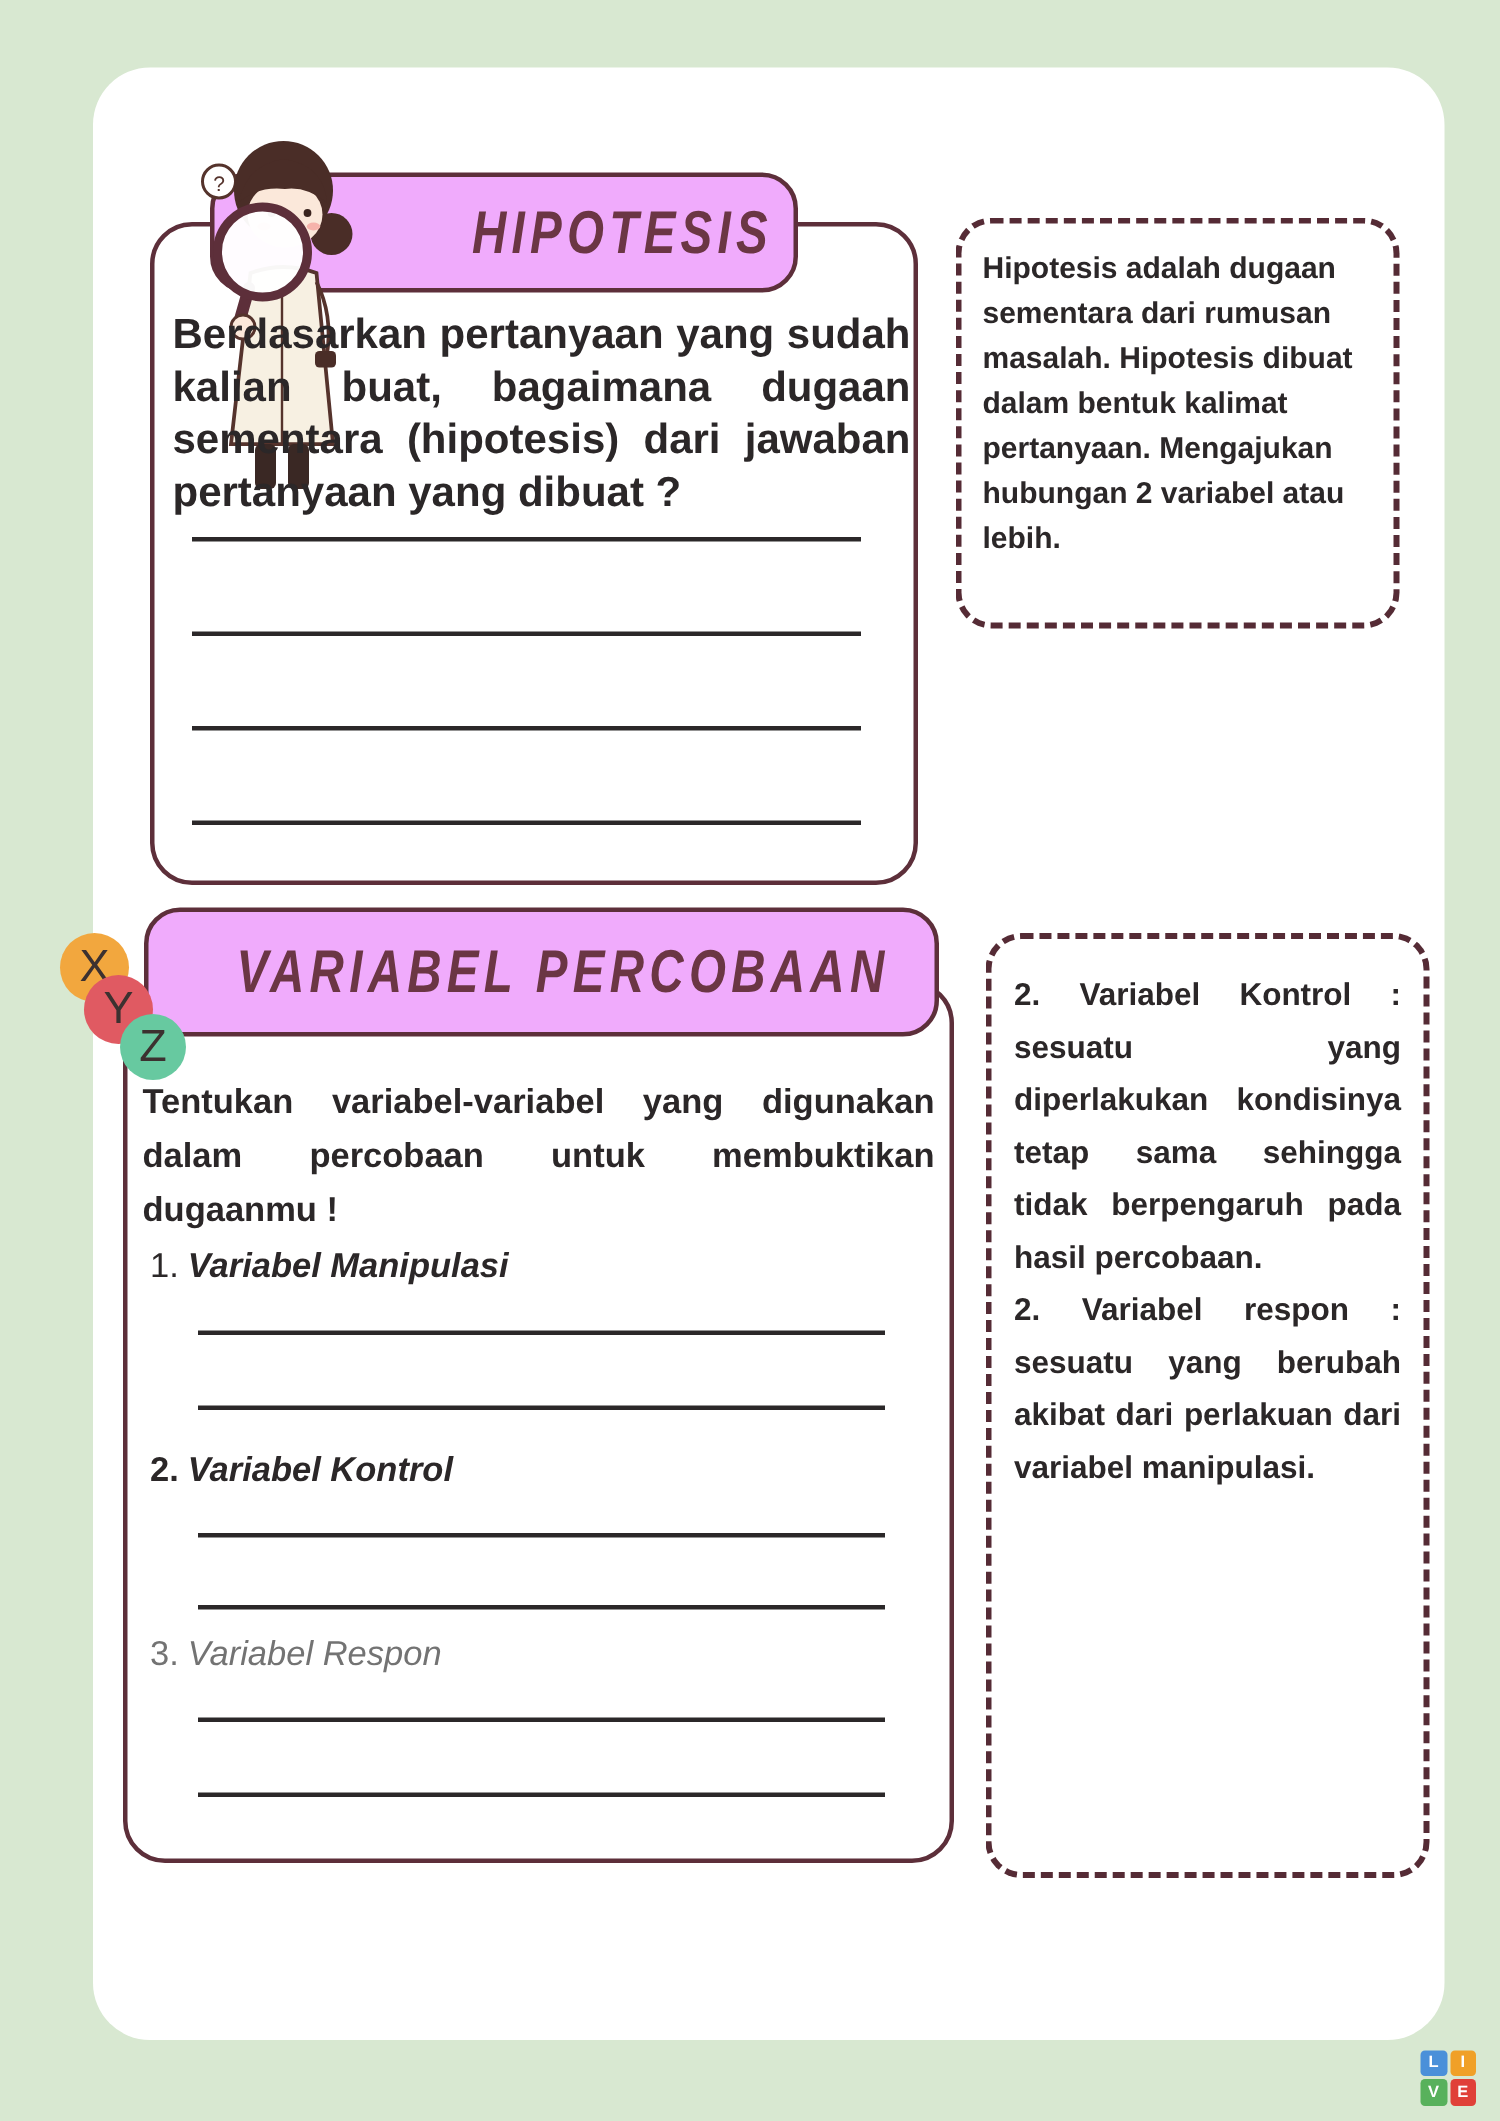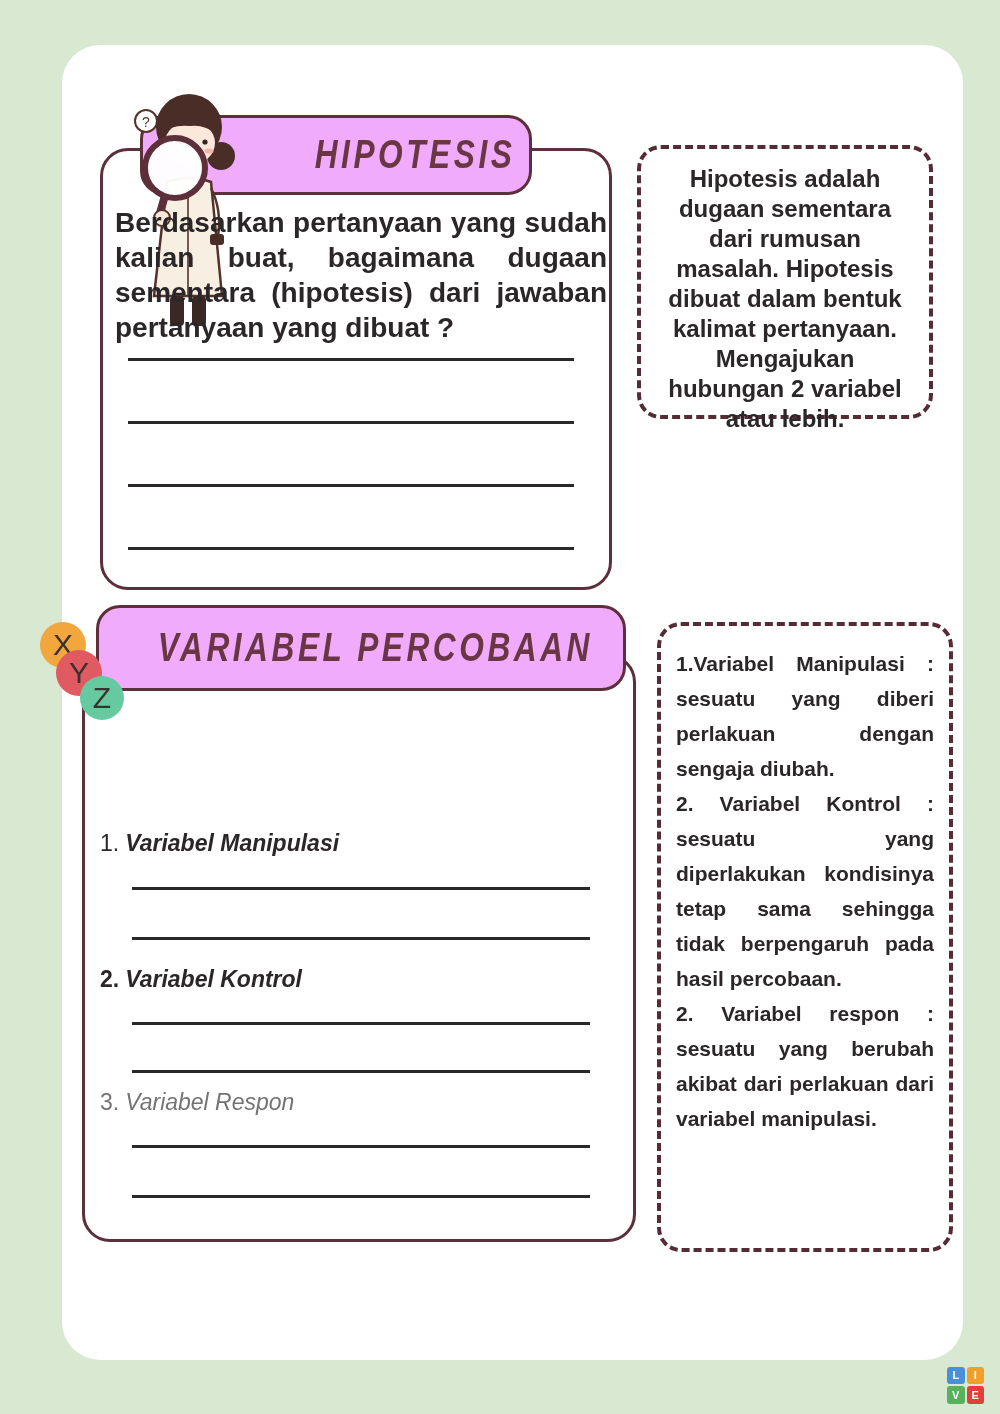--- a/index.html
+++ b/index.html
@@ -38,21 +38,21 @@
   
   .box1 { left:100px; top:148px; width:512px; height:442px; }
   .pill1 { left:140px; top:115px; width:392px; height:80px; }
   .para1 {
     position:absolute; left:115px; top:205px; width:492px;
     font-size:28px; line-height:35px; font-weight:700; color:#2b2728;
     text-align:justify;
   }
   .note1 {
     left:637px; top:145px; width:296px; height:274px;
-    padding:15px 14px; font-size:24px; line-height:30px; text-align:center;
+    padding:15px 14px; font-size:20px; line-height:30px; text-align:left;
   }
   .answer-line {
     position:absolute; height:0; border-bottom:3px solid #2b2829;
   }
 
   
   .box2 { left:82px; top:654px; width:554px; height:588px; }
   .pill2 { left:96px; top:605px; width:530px; height:86px; }
   .para2 {
     position:absolute; left:95px; top:716px; width:528px;
@@ -164,41 +164,41 @@
   <div class="title-pill pill2">
     <span class="section-title">VARIABEL PERCOBAAN</span>
   </div>
 
   <div class="xyz">
     <span class="c cx">X</span>
     <span class="c cy">Y</span>
     <span class="c cz">Z</span>
   </div>
 
+  <p class="para2">Tentukan variabel-variabel yang digunakan dalam percobaan untuk membuktikan dugaanmu !</p>
 
   <div class="item" style="top:830px;">
     <span class="num">1.</span><span class="lbl">Variabel Manipulasi</span>
   </div>
   <div class="answer-line" style="left:132px; top:887px; width:458px;"></div>
   <div class="answer-line" style="left:132px; top:937px; width:458px;"></div>
 
   <div class="item" style="top:966px;">
     <span class="num" style="font-weight:700;">2.</span><span class="lbl">Variabel Kontrol</span>
   </div>
   <div class="answer-line" style="left:132px; top:1022px; width:458px;"></div>
   <div class="answer-line" style="left:132px; top:1070px; width:458px;"></div>
 
   <div class="item item3" style="top:1089px;">
     <span class="num">3.</span><span class="lbl">Variabel Respon</span>
   </div>
   <div class="answer-line" style="left:132px; top:1145px; width:458px;"></div>
   <div class="answer-line" style="left:132px; top:1195px; width:458px;"></div>
 
   <div class="dashed-box note2">
-    <p>1.Variabel Manipulasi : sesuatu yang diberi perlakuan dengan sengaja diubah.</p>
     <p>2. Variabel Kontrol : sesuatu yang diperlakukan kondisinya tetap sama sehingga tidak berpengaruh pada hasil percobaan.</p>
     <p>2. Variabel respon : sesuatu yang berubah akibat dari perlakuan dari variabel manipulasi.</p>
   </div>
 
   <div class="footer">
     <div class="logo-grid">
       <span class="sq-l">L</span>
       <span class="sq-i">I</span>
       <span class="sq-v">V</span>
       <span class="sq-e">E</span>

